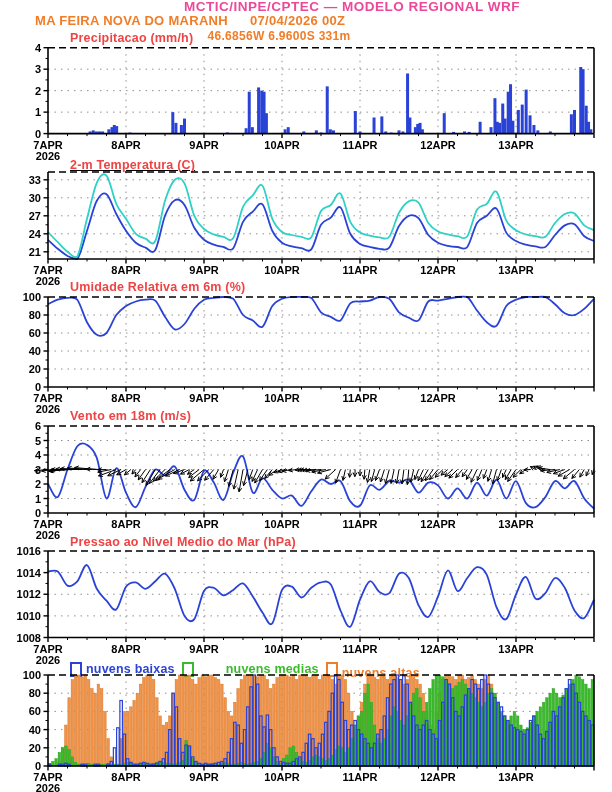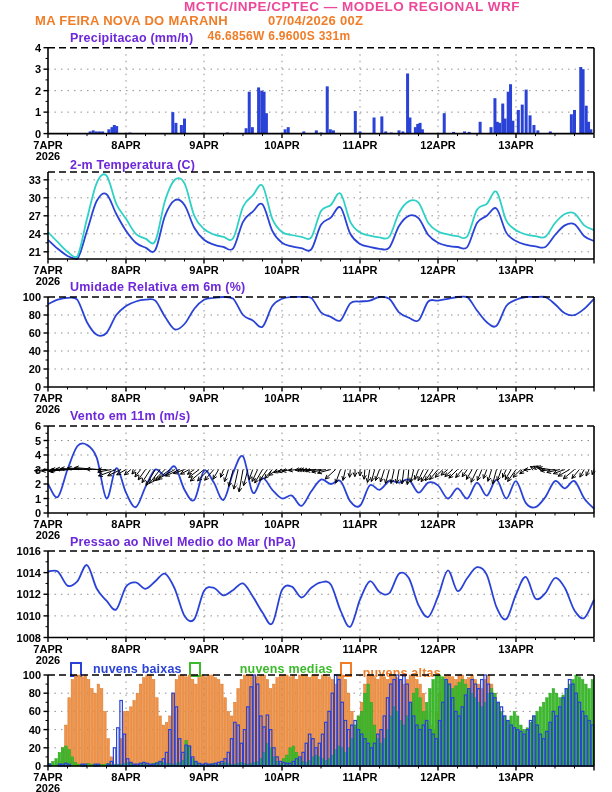--- a/index.html
+++ b/index.html
@@ -1,25 +1,25 @@
 <!DOCTYPE html>
 <html><head>
 <meta charset="utf-8">
 <style>
   html,body{margin:0;padding:0;background:#fff;}
   #page{position:relative;width:612px;height:792px;background:#ffffff;overflow:hidden;
         font-family:"Liberation Sans",sans-serif;}
   .abs{position:absolute;}
   .hdr1{top:-1px;left:0;width:612px;text-align:center;font-size:13.5px;font-weight:700;letter-spacing:.5px;}
-  .hdr2{top:13px;left:35px;font-size:13px;font-weight:700;display:flex;gap:40px;letter-spacing:.3px;}
+  .hdr2{top:13px;left:35px;font-size:13px;font-weight:700;display:flex;gap:22px;letter-spacing:.3px;}
   .coords{top:29px;left:0;width:558px;text-align:center;font-size:12px;font-weight:700;letter-spacing:.3px;}
-  .ptitle{font-size:12.5px;font-weight:700;color:#6d28d9;white-space:nowrap;letter-spacing:.2px;}
-  .trow{display:flex;justify-content:space-between;}
+  .ptitle{font-size:12.5px;font-weight:700;color:#ef4444;white-space:nowrap;letter-spacing:.2px;}
+  .trow{display:flex;justify-content:space-between;text-decoration:underline;}
   .lrow{display:flex;align-items:center;gap:7px;}
-  .litem{display:flex;align-items:center;gap:11px;}
+  .litem{display:flex;align-items:center;gap:4px;}
   .sw{width:8px;height:11px;background:#fff;border:2px solid #000;display:inline-block;}
   svg text{font-family:"Liberation Sans",sans-serif;font-weight:700;fill:#000;}
 </style>
 </head>
 <body>
 
 <div id="page">
 
   <div class="abs hdr1" style="color: #ec4899; margin-left: 46px;">MCTIC/INPE/CPTEC — MODELO REGIONAL WRF</div>
 
@@ -31,21 +31,21 @@
   <div class="abs coords" style="color: rgb(240, 125, 40);">46.6856W 6.9600S 331m</div>
 
   <div class="abs ptitle" style="top:31px;left:70px;">Precipitacao (mm/h)</div>
 
   <div class="abs trow" style="top:158px;left:70px;right:24px;">
     <span class="ptitle">2-m Temperatura (C)</span>
   </div>
 
   <div class="abs ptitle" style="top:280px;left:70px;">Umidade Relativa em 6m (%)</div>
 
-  <div class="abs ptitle" style="top:409px;left:70px;">Vento em 11m (m/s)</div>
+  <div class="abs ptitle" style="top:409px;left:70px;">Vento em 18m (m/s)</div>
 
   <div class="abs ptitle" style="top:535px;left:70px;">Pressao ao Nivel Medio do Mar (hPa)</div>
 
   <div class="abs lrow" style="top:658px;left:70px;">
     <span class="litem">
       <span class="sw" style="border-color: rgb(42, 67, 214);"></span>
       <span class="ptitle" style="color: rgb(42, 67, 214);">nuvens baixas</span>
     </span>
     <span class="litem">
       <span class="sw" style="border-color: rgb(59, 187, 43);"></span>

